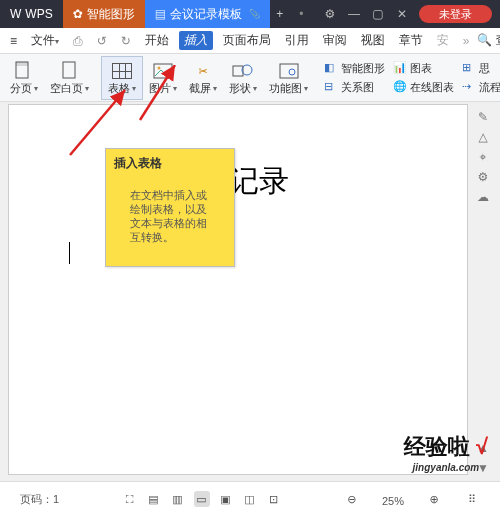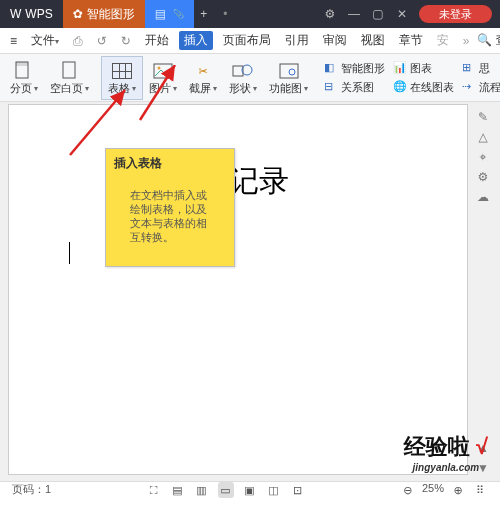--- a/index.html
+++ b/index.html
@@ -9,42 +9,42 @@
   .titletab.wps { color:#fff;}
   .titletab.orange { background:#ca5b20; color:#fff;}
   .titletab.blue { background:#3a82f7; color:#fff;}
   .titletab.plus { padding:0 6px;}
   .winbtns { margin-left:auto; display:flex; align-items:center; gap:10px; padding-right:8px;}
   .winbtn { width:14px; height:14px; display:flex; align-items:center; justify-content:center; color:#bbb; font-size:12px;}
   .login { background:#d9413a; color:#fff; border-radius:10px; font-size:11px; height:18px; padding:0 20px; display:flex; align-items:center;}
   .menubar { background:#fff; height:26px; display:flex; align-items:center; font-size:12px; color:#333; padding:0 6px; border-bottom:1px solid #ddd;}
   .mn { display:flex; align-items:center; gap:6px;}
   .mitem { padding:0 4px; white-space:nowrap;}
-  .mitem.sel { background:#2f6fd0; color:#fff; padding:1px 5px; border-radius:2px;}
+  .mitem.sel { background:#2f6fd0; color:#fff; padding:1px 5px; border-radius:2px;font-style:italic;}
   .spacer { flex:1;}
   .ribbon { background:#f6f7f8; height:48px; display:flex; align-items:center; padding:0 4px; border-bottom:1px solid #ddd; font-size:11px; color:#333; white-space:nowrap; overflow:hidden;}
   .rgrp { display:flex; flex-direction:column; align-items:center; justify-content:center; height:44px; padding:0 6px;}
   .rgrp.sel { border:1px solid #b8c7dc; background:#e7eef9;}
   .ric { width:22px; height:22px; display:flex; align-items:center; justify-content:center; color:#444;}
   .rlbl { font-size:11px; line-height:13px; display:flex; align-items:center; gap:2px;}
   .caret { font-size:8px; color:#666;}
   .sep { width:1px; height:38px; background:#ddd; margin:0 3px;}
   .rmini { display:flex; flex-direction:column; gap:4px; padding:0 4px; font-size:11px;}
   .rmini-row { display:flex; align-items:center; gap:3px;}
   .mico { width:14px; height:14px; color:#3b72c1;}
   .doc { position:absolute; left:8px; right:32px; top:104px; bottom:32px; background:#fff; border:1px solid #ccc;}
   .docinner { padding:50px 30px;}
   .doc-title { font-size:30px; font-family:"SimSun","宋体",serif; color:#000; text-align:left; margin-left:130px; margin-top:6px;}
   .cursor { display:inline-block; width:1px; height:22px; background:#000; margin-top:40px; margin-left:30px;}
   .tooltip { position:absolute; left:105px; top:148px; background:#fde047; border:1px solid #bdbdbd; padding:6px 8px; width:130px; font-size:11px; color:#333; box-shadow:1px 1px 2px rgba(0,0,0,.12);}
   .tooltip h4{ font-size:12px; margin:0 0 4px 0; font-weight:bold;}
   .tooltip p{ font-size:11px; margin:16px; line-height:14px; color:#555;}
   .rail { position:absolute; right:8px; top:104px; width:18px; bottom:32px; display:flex; flex-direction:column; align-items:center; gap:6px; padding-top:6px; font-size:12px; color:#777;}
   .rail .slot{ width:14px; height:14px; display:flex; align-items:center; justify-content:center;}
-  .status { position:absolute; left:0; right:0; bottom:0; height:26px; background:#fff; border-top:1px solid #ddd; display:flex; align-items:flex-start; font-size:11px; color:#555; padding:0 12px; gap:6px;}
+  .status { position:absolute; left:0; right:0; bottom:0; height:26px; background:#fff; border-top:1px solid #ddd; display:flex; align-items:flex-end; font-size:11px; color:#555; padding:0 20px; gap:22px;}
   .status .mid { flex:1; display:flex; align-items:center; justify-content:center; gap:8px;}
   .sb { width:16px; height:16px; display:flex; align-items:center; justify-content:center;}
   svg { display:block;}
   .arrow1 { position:absolute; left:60px; top:65px; pointer-events:none;}
   .watermark { position:absolute; right:12px; bottom:34px; text-align:center; font-weight:bold;}
   .wm1 { font-size:22px; color:#111;}
   .wm1 .red{ color:#d22;}
   .wm2 { font-size:10px; color:#333; font-style:italic;}
   .gridicon{border:1px solid #555;width:20px;height:16px;position:relative;}
   .gridicon:before,.gridicon:after{content:"";position:absolute;background:#555;}
@@ -58,20 +58,21 @@
   <div class="titletab wps">
     <span>W</span>
     <span>WPS</span>
   </div>
   <div class="titletab orange">
     <span>✿</span>
     <span>智能图形</span>
   </div>
   <div class="titletab blue">
     <span style="color:#cfe3ff">▤</span>
+    <span>会议记录模板</span>
     <span style="font-size:9px;margin-left:3px">📎</span>
   </div>
   <div class="titletab plus">+</div>
   <div style="width:10px"></div>
   <span style="color:#888">•</span>
   <div class="winbtns">
     <span class="winbtn">⚙</span>
     <span class="winbtn">—</span>
     <span class="winbtn">▢</span>
     <span class="winbtn">✕</span>

